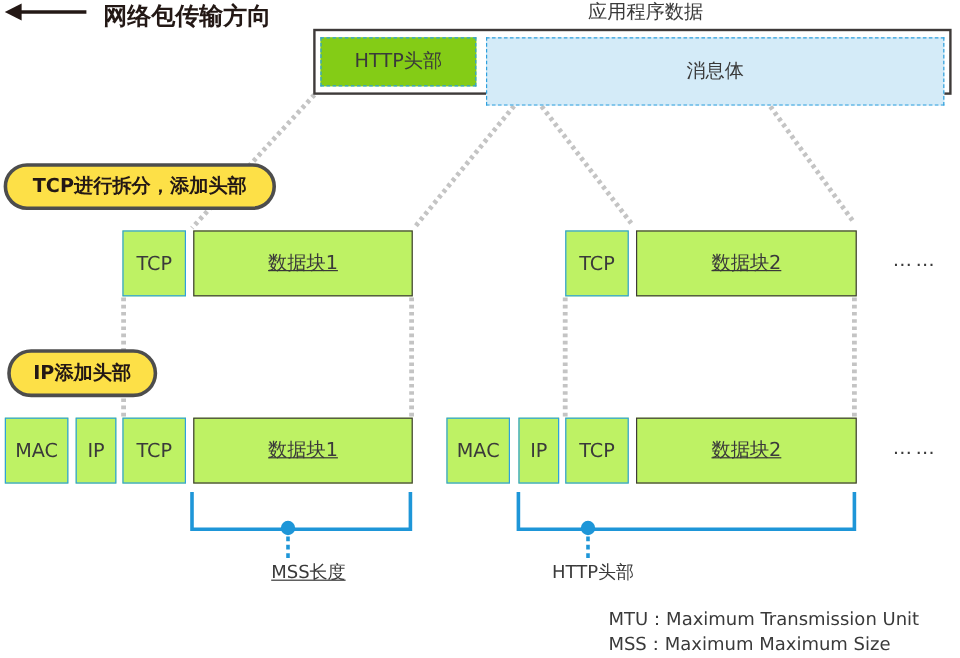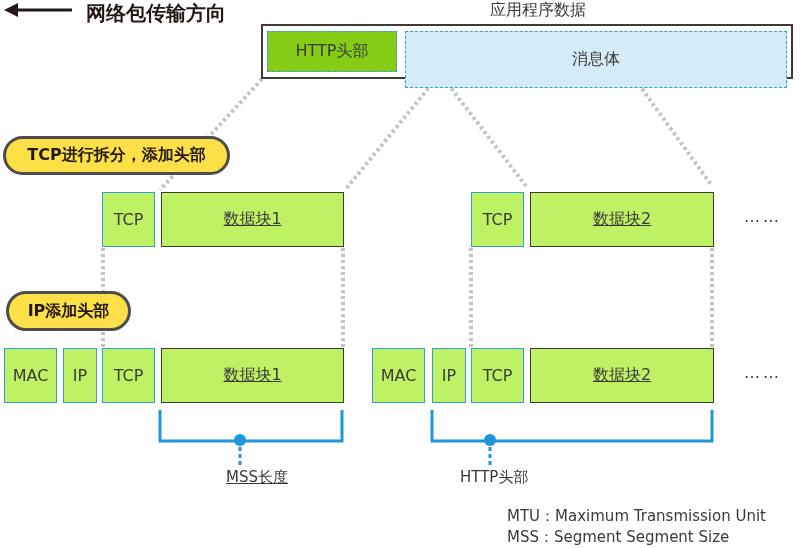--- a/index.html
+++ b/index.html
@@ -71,13 +71,13 @@
 <div class="box hdr" style="left:372px; top:348px; width:53px; height:55px;">MAC</div>
 <div class="box hdr" style="left:432px; top:348px; width:34px; height:55px;">IP</div>
 <div class="box hdr" style="left:471px; top:348px; width:53px; height:55px;">TCP</div>
 <div class="box data" style="left:530px; top:348px; width:184px; height:55px;">数据块2</div>
 <div class="dots" style="left:744px; top:363px;">……</div>
 
 <div class="lbl" style="left:226px; top:468px;text-decoration:underline;">MSS长度</div>
 <div class="lbl" style="left:460px; top:468px;">HTTP头部</div>
 
 <div class="legend" style="left:507px; top:506px;">MTU：Maximum Transmission Unit</div>
-<div class="legend" style="left:507px; top:527px;">MSS：Segment Segment Size</div>
+<div class="legend" style="left:507px; top:527px;">MSS：Maximum Maximum Size</div>
 
 </body></html>

